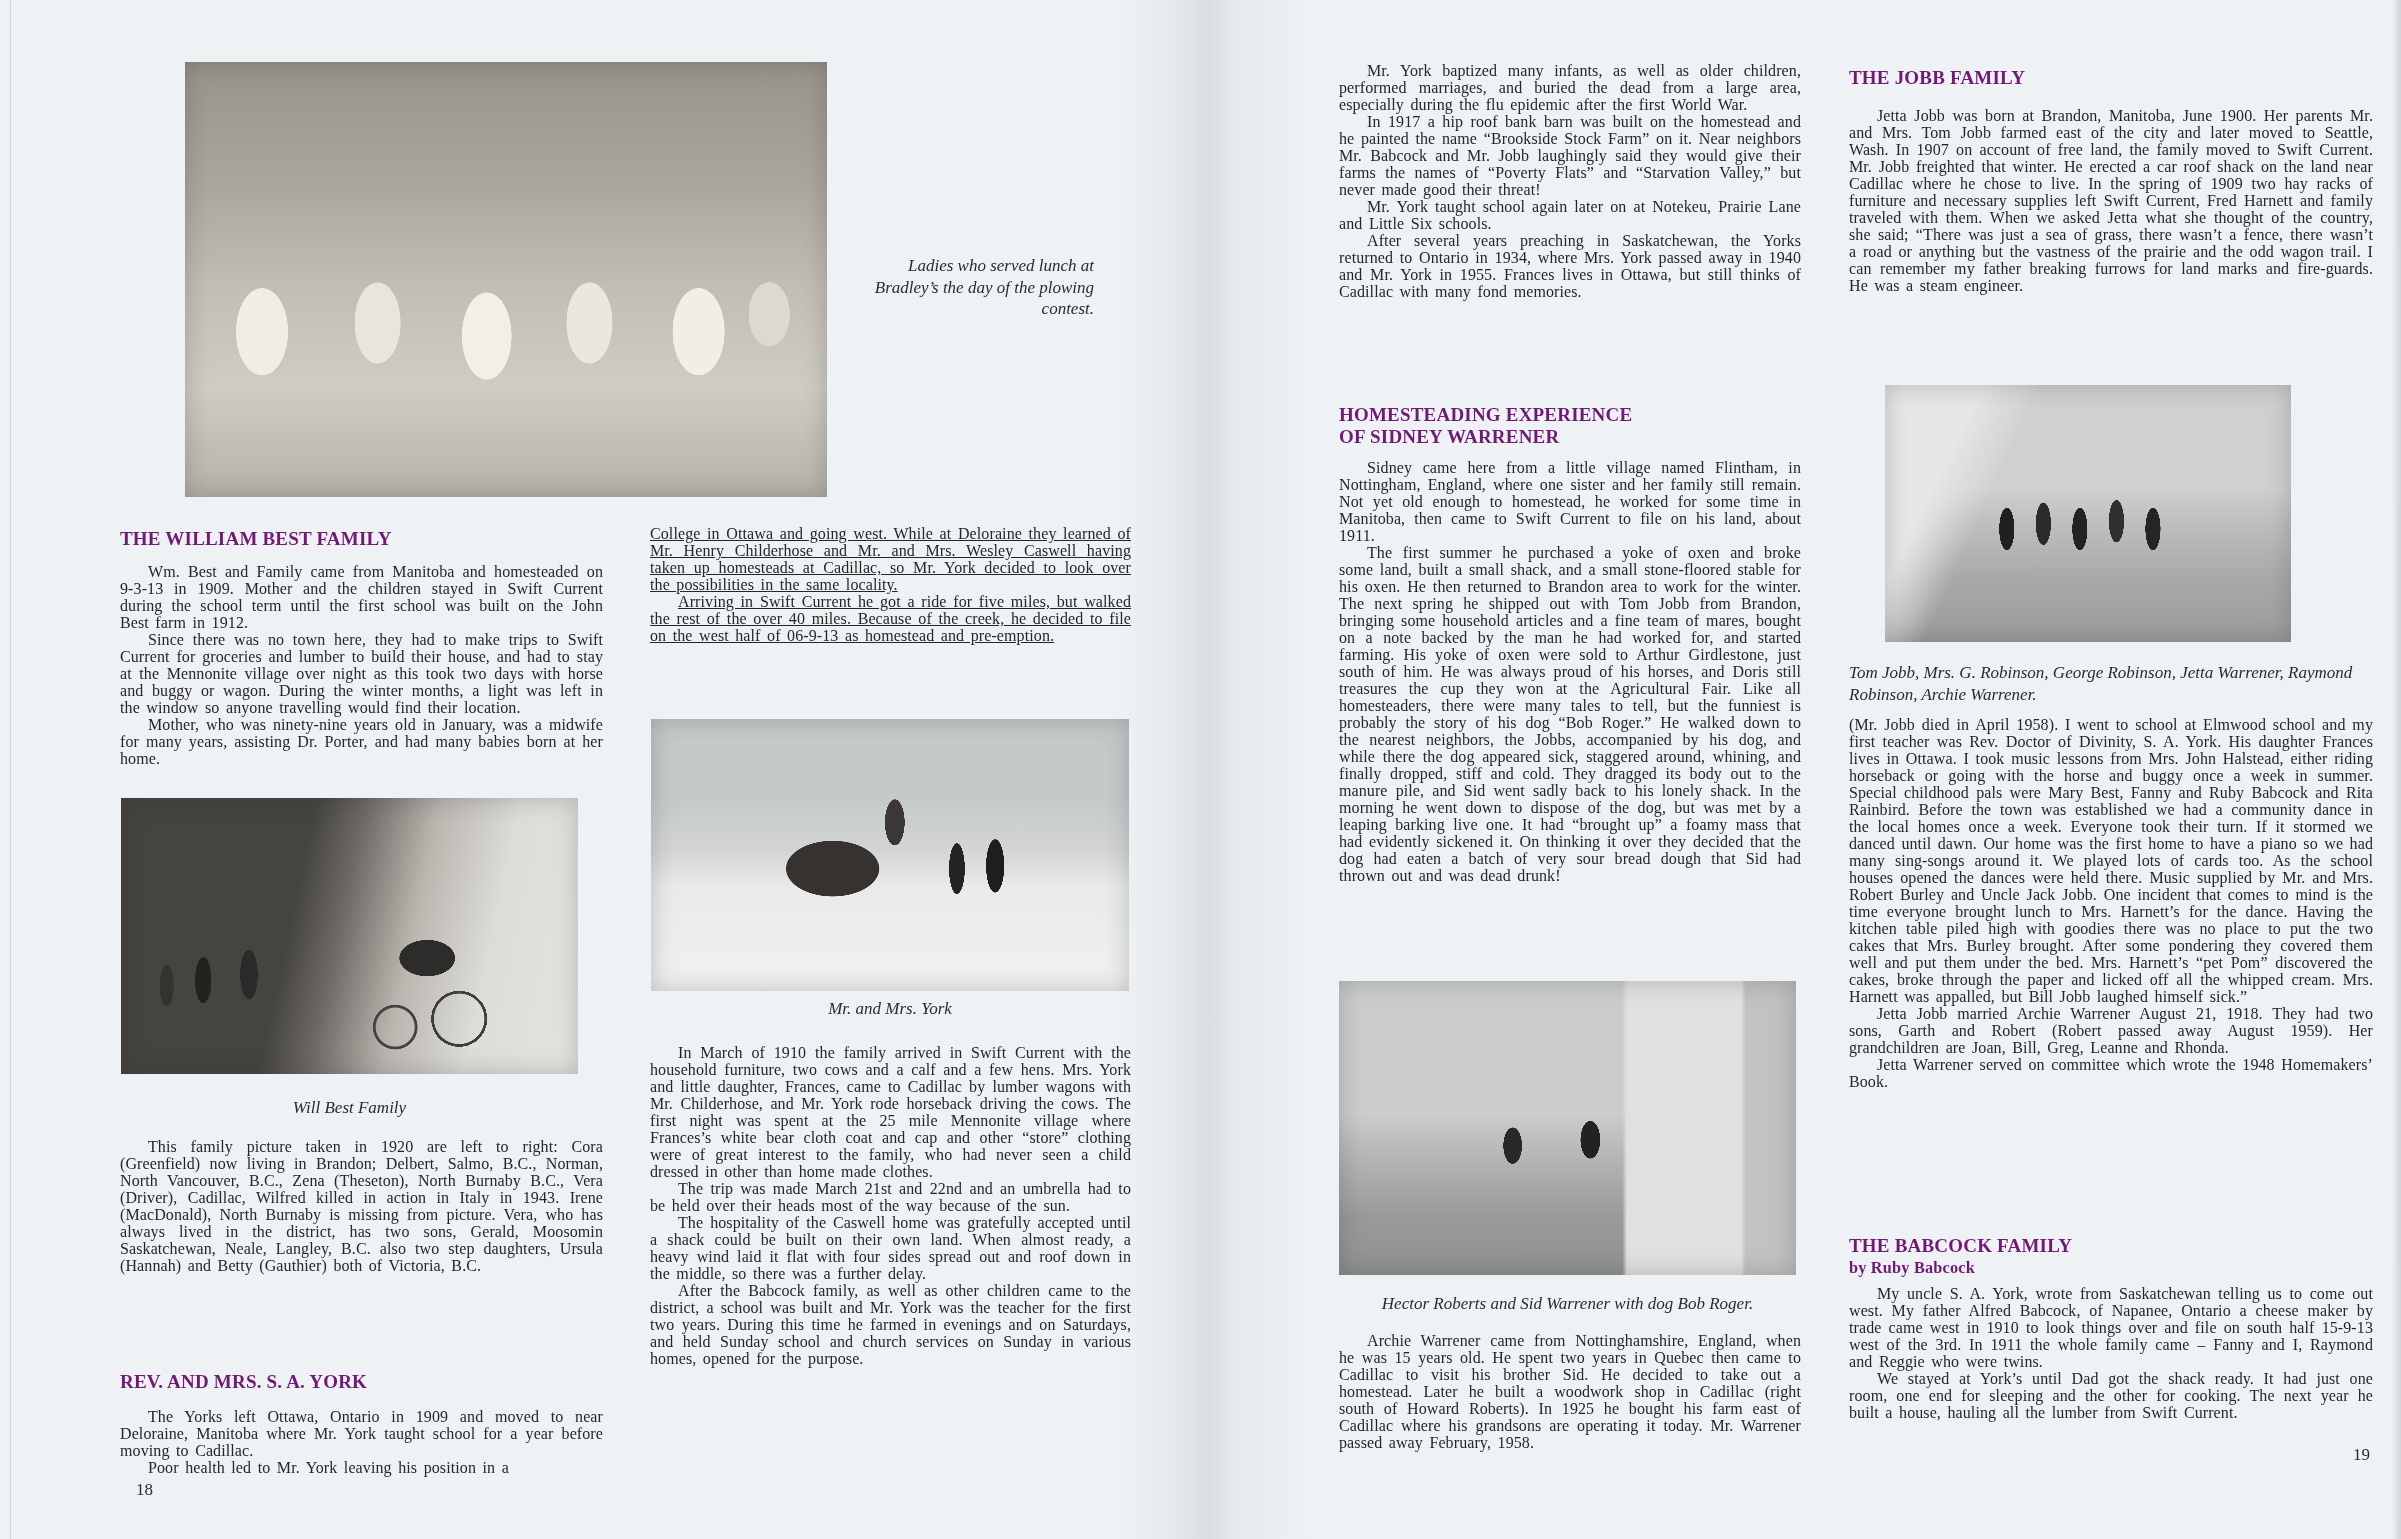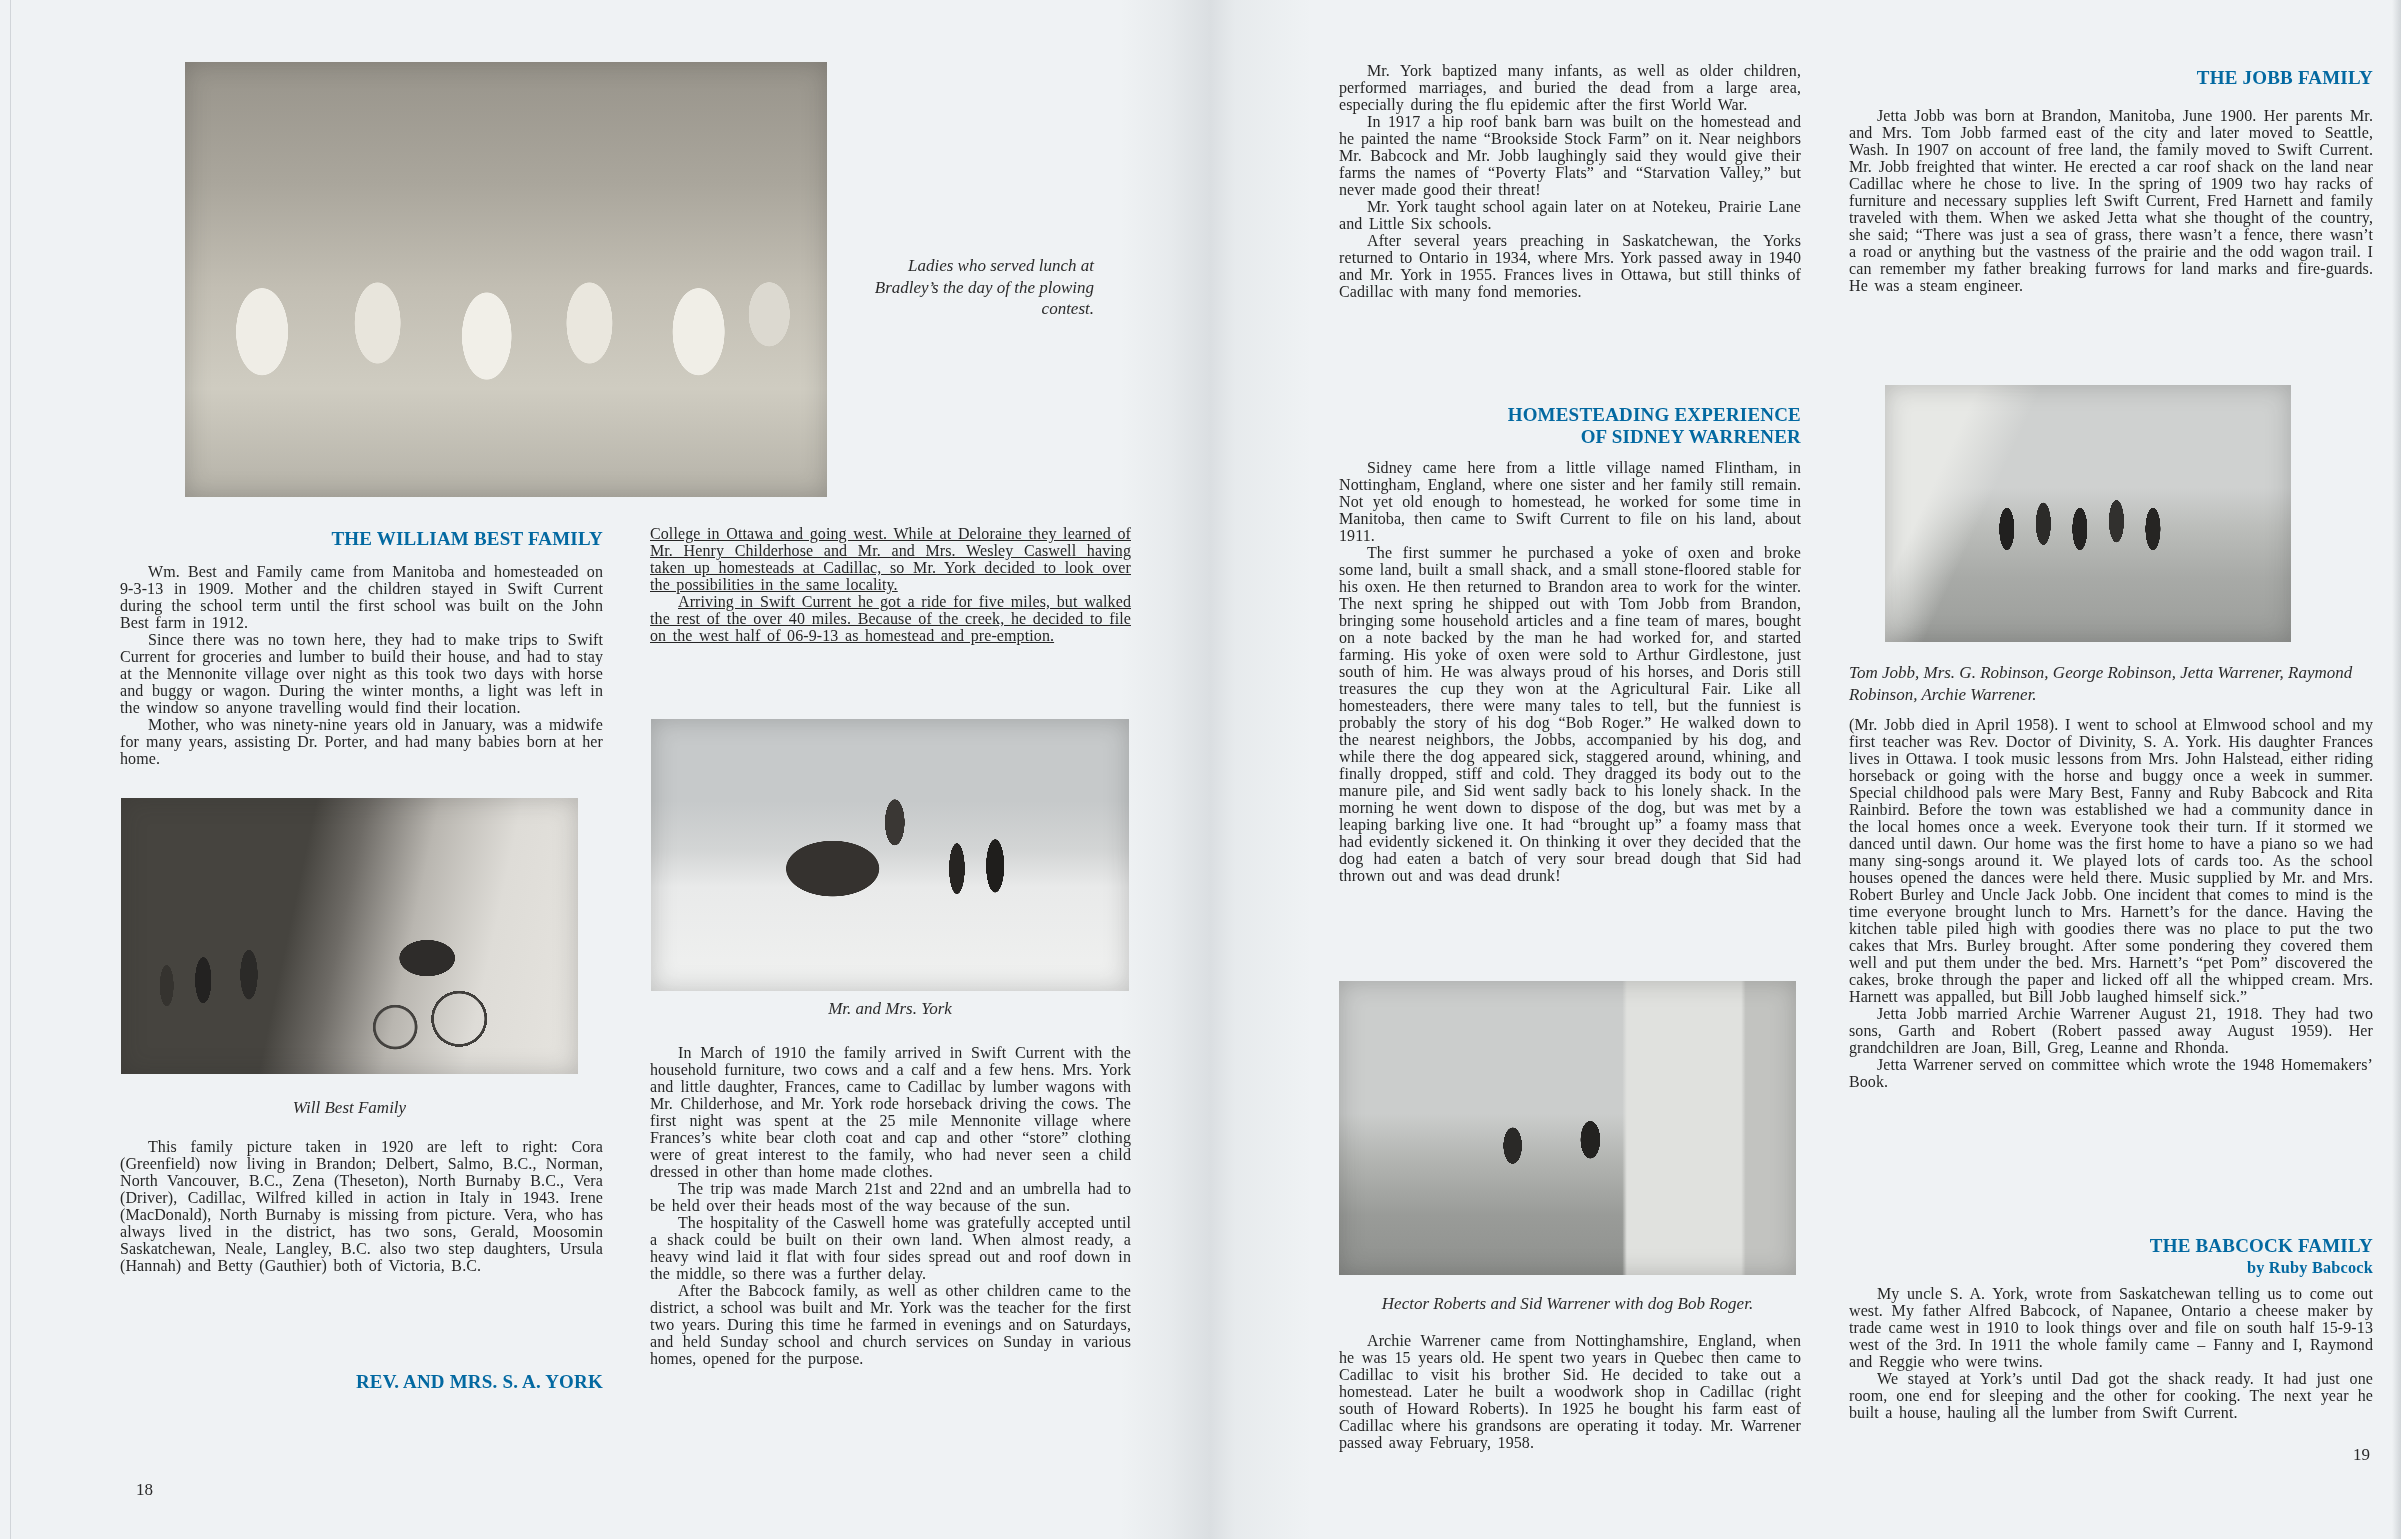--- a/index.html
+++ b/index.html
@@ -27,23 +27,23 @@
   }
   .body-text {
     position:absolute;
     font-size:16px; line-height:17px;
     text-align:justify;
     word-spacing:2.4px; letter-spacing:0.1px;
   }
   .body-text p { margin:0; text-indent:28px; }
   .body-text p.noindent { text-indent:0; }
   .page-heading {
-    position:absolute; text-align:right;
+    position:absolute; text-align:left;
     font-weight:bold; font-size:19px; line-height:22px;
-    letter-spacing:0.2px; color:#0369a1;
+    letter-spacing:0.2px; color:#701a75;
   }
   .byline { font-size:16.3px; line-height:21px; font-weight:bold; }
   .caption {
     position:absolute; font-style:italic;
     font-size:17px; line-height:21.6px; color:#2b2b2b;
   }
   .caption.centered { text-align:center; }
   .page-number { position:absolute; font-size:17px; color:#2b2b2b;text-align:right; }
   .photo {
     position:absolute;
@@ -122,20 +122,24 @@
 
   <div class="photo" id="photo-will-best"></div>
   <div class="caption centered" style="left:121px; top:1097px; width:457px;">Will Best Family</div>
 
   <div class="body-text" style="left:120px; top:1138px; width:483px;">
     <p>This family picture taken in 1920 are left to right: Cora (Greenfield) now living in Brandon; Delbert, Salmo, B.C., Norman, North Vancouver, B.C., Zena (Theseton), North Burnaby B.C., Vera (Driver), Cadillac, Wilfred killed in action in Italy in 1943. Irene (MacDonald), North Burnaby is missing from picture. Vera, who has always lived in the district, has two sons, Gerald, Moosomin Saskatchewan, Neale, Langley, B.C. also two step daughters, Ursula (Hannah) and Betty (Gauthier) both of Victoria, B.C.</p>
   </div>
 
   <div class="page-heading" style="left:120px; top:1371px; width:483px;">REV. AND MRS. S. A. YORK</div>
 
+  <div class="body-text" style="left:120px; top:1408px; width:483px;">
+    <p>The Yorks left Ottawa, Ontario in 1909 and moved to near Deloraine, Manitoba where Mr. York taught school for a year before moving to Cadillac.</p>
+    <p>Poor health led to Mr. York leaving his position in a</p>
+  </div>
 
   <div class="page-number" style="left:136px; top:1480px;">18</div>
 
   <div class="body-text" style="left:650px; top:525px; width:481px;text-decoration:underline;">
     <p class="noindent">College in Ottawa and going west. While at Deloraine they learned of Mr. Henry Childerhose and Mr. and Mrs. Wesley Caswell having taken up homesteads at Cadillac, so Mr. York decided to look over the possibilities in the same locality.</p>
     <p>Arriving in Swift Current he got a ride for five miles, but walked the rest of the over 40 miles. Because of the creek, he decided to file on the west half of 06-9-13 as homestead and pre-emption.</p>
   </div>
 
   <div class="photo" id="photo-york"></div>
   <div class="caption centered" style="left:651px; top:998px; width:478px;">Mr. and Mrs. York</div>

